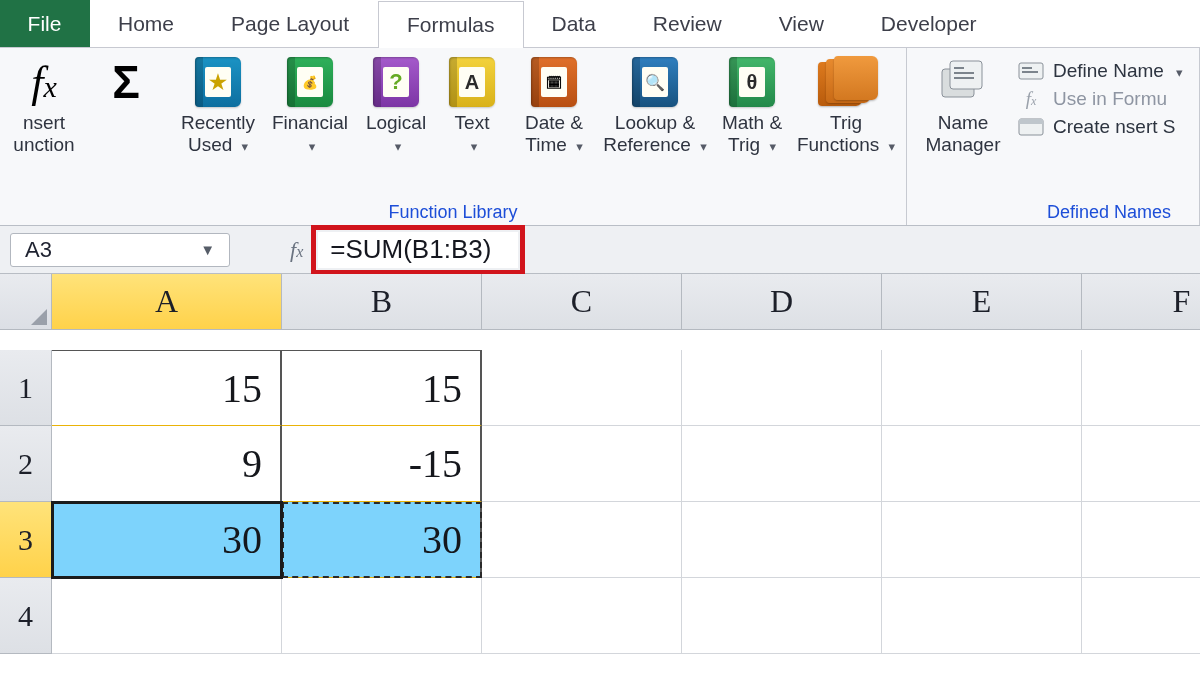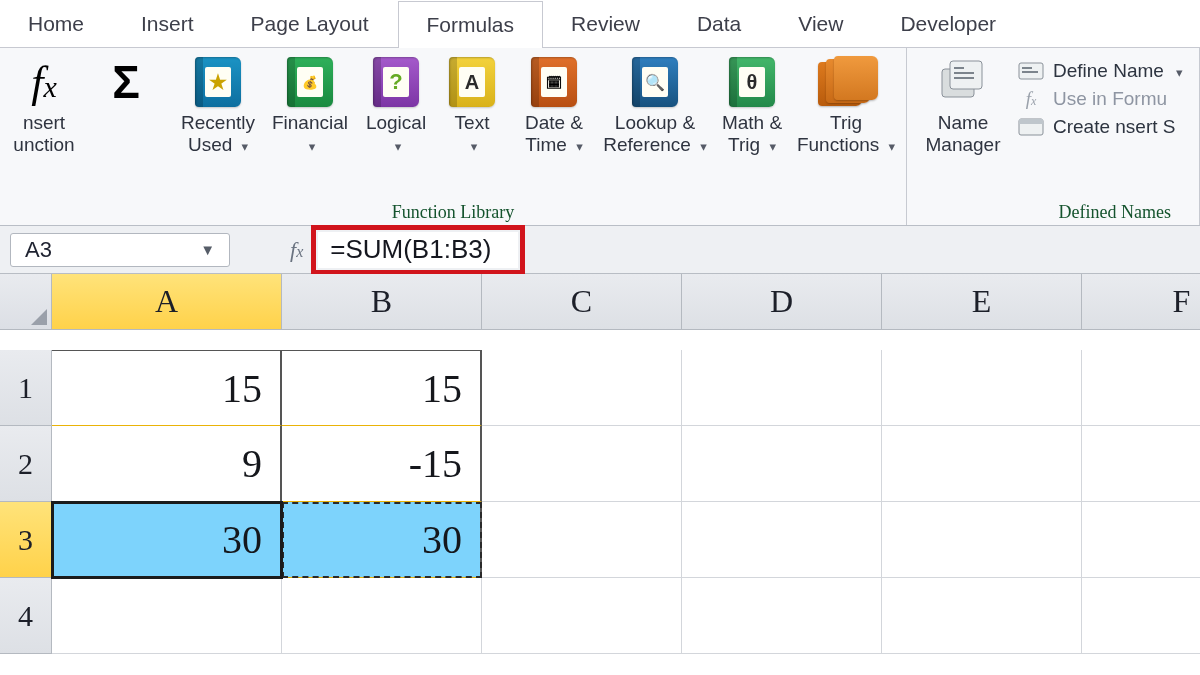--- a/index.html
+++ b/index.html
@@ -50,23 +50,22 @@
     display: flex;
     flex-direction: column;
     padding: 2px 8px 0 8px;
     border-right: 1px solid #c7cad1;
     height: 100%;
   }
   .group-buttons { display: flex; align-items: flex-start; flex: 1; }
   .group-label {
     text-align: center;
     font-size: 18px;
-    color: #14532d;
+    color: #1d4ed8;
     padding-bottom: 2px;
-    font-family: Liberation Serif, serif;
   }
   .big-btn {
     display: flex;
     flex-direction: column;
     align-items: center;
     width: 92px;
     padding-top: 4px;
     gap: 2px;
   }
   .big-btn .lbl {
@@ -224,26 +223,26 @@
     box-shadow: 0 1px 2px rgba(0,0,0,.25);
   }
   .stack .s1{ left:0; top:6px; }
   .stack .s2{ left:8px; top:3px; }
   .stack .s3{ left:16px; top:0; }
 </style>
 </head>
 <body>
 
 <div class="tabs">
+  <div class="tab file">File</div>
   <div class="tab">Home</div>
-  <div class="tab">Insert</div>
   <div class="tab">Page Layout</div>
   <div class="tab active">Formulas</div>
+  <div class="tab">Data</div>
   <div class="tab">Review</div>
-  <div class="tab">Data</div>
   <div class="tab">View</div>
   <div class="tab">Developer</div>
 </div>
 
 <div class="ribbon">
 
   <div class="group" style="flex:0 0 auto;">
     <div class="group-buttons">
 
       <div class="big-btn" style="width:72px">

